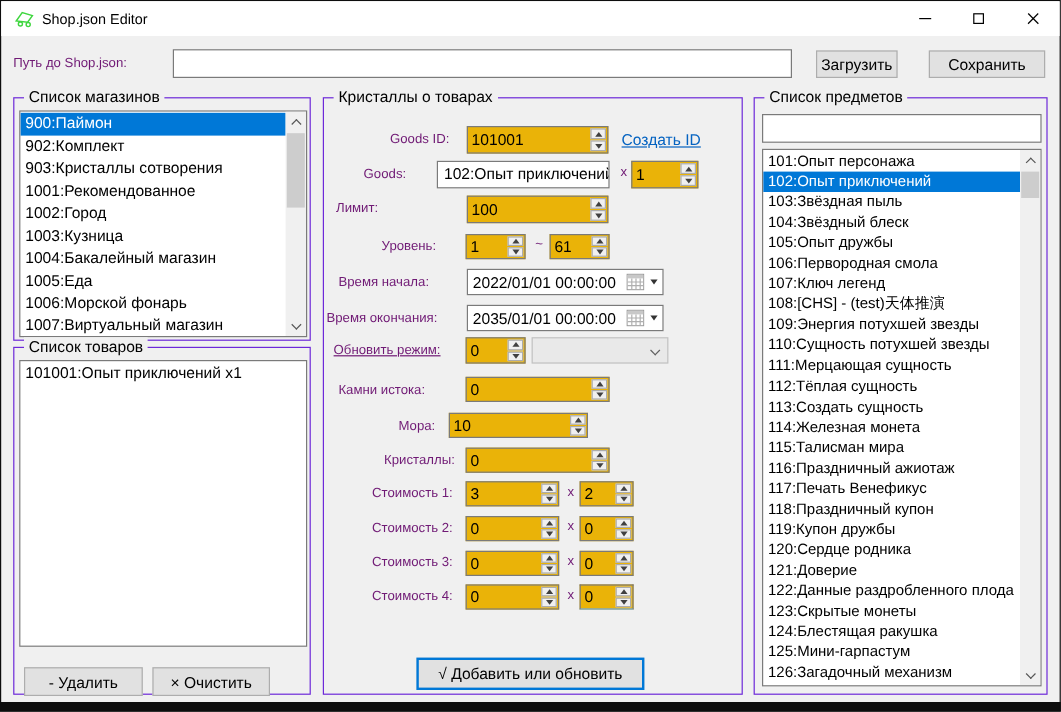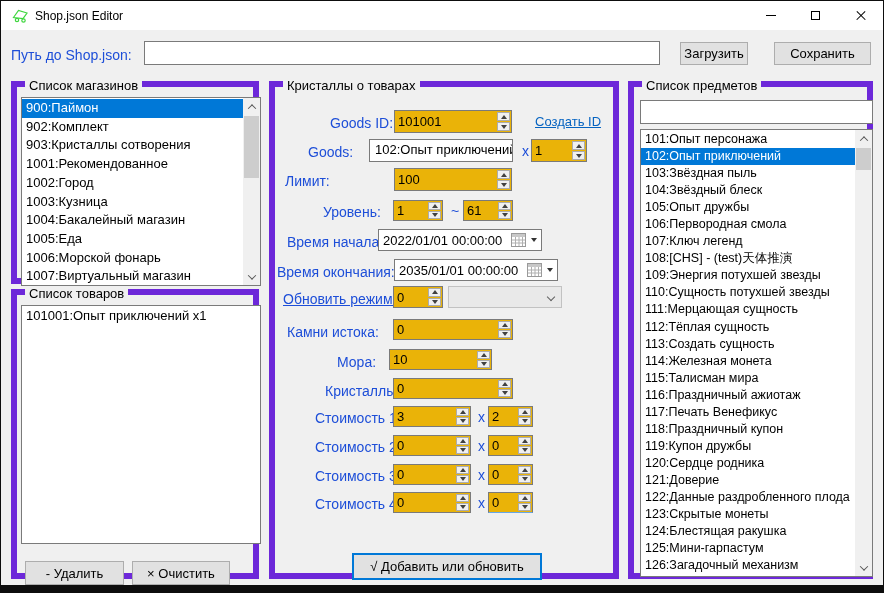--- a/index.html
+++ b/index.html
@@ -16,24 +16,24 @@
   .glyph-max { width:9px; height:9px; border:1px solid #000; background:transparent; }
   .glyph-close { position:relative; width:12px; height:12px; }
   .glyph-close i { position:absolute; left:0; top:5.5px; width:12px; height:1.2px; background:#000; display:block; }
   .glyph-close i:first-child { transform:rotate(45deg); }
   .glyph-close i:last-child { transform:rotate(-45deg); }
 
   
   .textbox { position:absolute; background:#fff; border:1px solid #7A7A7A; font-size:13px; padding:2px 5px; color:#000; white-space:nowrap; overflow:hidden; }
   .btn { position:absolute; background:#E1E1E1; border:1px solid #ADADAD; font-size:13px; color:#000; display:flex; align-items:center; justify-content:center; white-space:nowrap; }
   .btn.focused { border:2px solid #0078D7; }
-  .flabel { position:absolute; font-size:14px; color:#1d4ed8; white-space:nowrap; }
+  .flabel { position:absolute; font-size:11px; color:#701a75; white-space:nowrap; }
   .link { position:absolute; font-size:13px; color:#0563C1; text-decoration:underline; white-space:nowrap; cursor:pointer; }
 
-  .groupbox { position:absolute; border:6px solid #6d28d9; }
+  .groupbox { position:absolute; border:1px solid #6d28d9; }
   .gb-label { position:absolute; top:-9px; left:8px; background:#F0F0F0; padding:0 4px; font-size:13px; color:#000; white-space:nowrap; }
 
   .listbox { position:absolute; background:#fff; border:1px solid #7A7A7A; overflow:hidden; }
   .list-rows { position:absolute; left:0; top:1px; right:0; }
   .listbox.has-scroll .list-rows { right:17px; }
   .list-item { padding:0 4px; white-space:nowrap; overflow:hidden; font-size:13px; color:#000; line-height:18.7px; }
   .item-list .list-item { line-height:17.05px; font-size:12.5px; }
   .list-item.selected { background:#0078D7; color:#ffffff; }
 
   .scrollbar { position:absolute; top:0; right:0; bottom:0; width:17px; background:#F0F0F0; }
@@ -138,21 +138,21 @@
     <span class="gb-label">Кристаллы о товарах</span>
 
     <span class="flabel" style="left:55px; top:28px;">Goods ID:</span>
     <div class="spin" style="left:119px; top:23px; width:118px; height:23px;">
       <span class="spin-val">101001</span>
       <span class="spin-btns">
           <span class="sb-btn up"></span>
           <span class="sb-btn dn"></span>
         </span>
     </div>
-    <span class="link" style="left:260px; top:27px;">Создать ID</span>
+    <span class="link" style="left:248px; top:27px;">Создать ID</span>
 
     <span class="flabel" style="left:33px; top:57px;">Goods:</span>
     <div class="textbox" style="left:94px; top:52px; width:144px; height:23px;">102:Опыт приключений</div>
     <span class="flabel" style="left:247px; top:56px;">x</span>
     <div class="spin" style="left:256px; top:52px; width:56px; height:23px;">
       <span class="spin-val">1</span>
       <span class="spin-btns">
           <span class="sb-btn up"></span>
           <span class="sb-btn dn"></span>
         </span>
@@ -178,21 +178,21 @@
     <span class="flabel" style="left:176px; top:116px;">~</span>
     <div class="spin" style="left:188px; top:113px; width:50px; height:21px;">
       <span class="spin-val">61</span>
       <span class="spin-btns">
           <span class="sb-btn up"></span>
           <span class="sb-btn dn"></span>
         </span>
     </div>
 
     <span class="flabel" style="left:12px; top:147px;">Время начала:</span>
-    <div class="dtp" style="left:103px; top:142px; width:164px; height:22px;">
+    <div class="dtp" style="left:119px; top:142px; width:164px; height:22px;">
       <span class="dtp-val">2022/01/01 00:00:00</span>
       <svg class="cal-icon" viewBox="0 0 15 14">
           <rect x="0.5" y="0.5" width="14" height="13" fill="#fff" stroke="#9A9A9A"></rect>
           <rect x="1" y="1" width="13" height="3" fill="#C8C8C8"></rect>
           <path d="M1 7 H14 M1 10 H14 M4.5 4 V13 M8 4 V13 M11.5 4 V13" stroke="#B0B0B0" stroke-width="1"></path>
         </svg>
       <span class="dd-tri"></span>
     </div>
 
     <span class="flabel" style="left:2px; top:177px;">Время окончания:</span>
@@ -222,21 +222,21 @@
     <span class="flabel" style="left:12px; top:237px;">Камни истока:</span>
     <div class="spin" style="left:118px; top:232px; width:120px; height:21px;">
       <span class="spin-val">0</span>
       <span class="spin-btns">
           <span class="sb-btn up"></span>
           <span class="sb-btn dn"></span>
         </span>
     </div>
 
     <span class="flabel" style="left:62px; top:267px;">Мора:</span>
-    <div class="spin" style="left:114px; top:262px; width:103px; height:21px;">
+    <div class="spin" style="left:104px; top:262px; width:116px; height:21px;">
       <span class="spin-val">10</span>
       <span class="spin-btns">
           <span class="sb-btn up"></span>
           <span class="sb-btn dn"></span>
         </span>
     </div>
 
     <span class="flabel" style="left:50px; top:296px;">Кристаллы:</span>
     <div class="spin" style="left:118px; top:291px; width:120px; height:21px;">
       <span class="spin-val">0</span>

